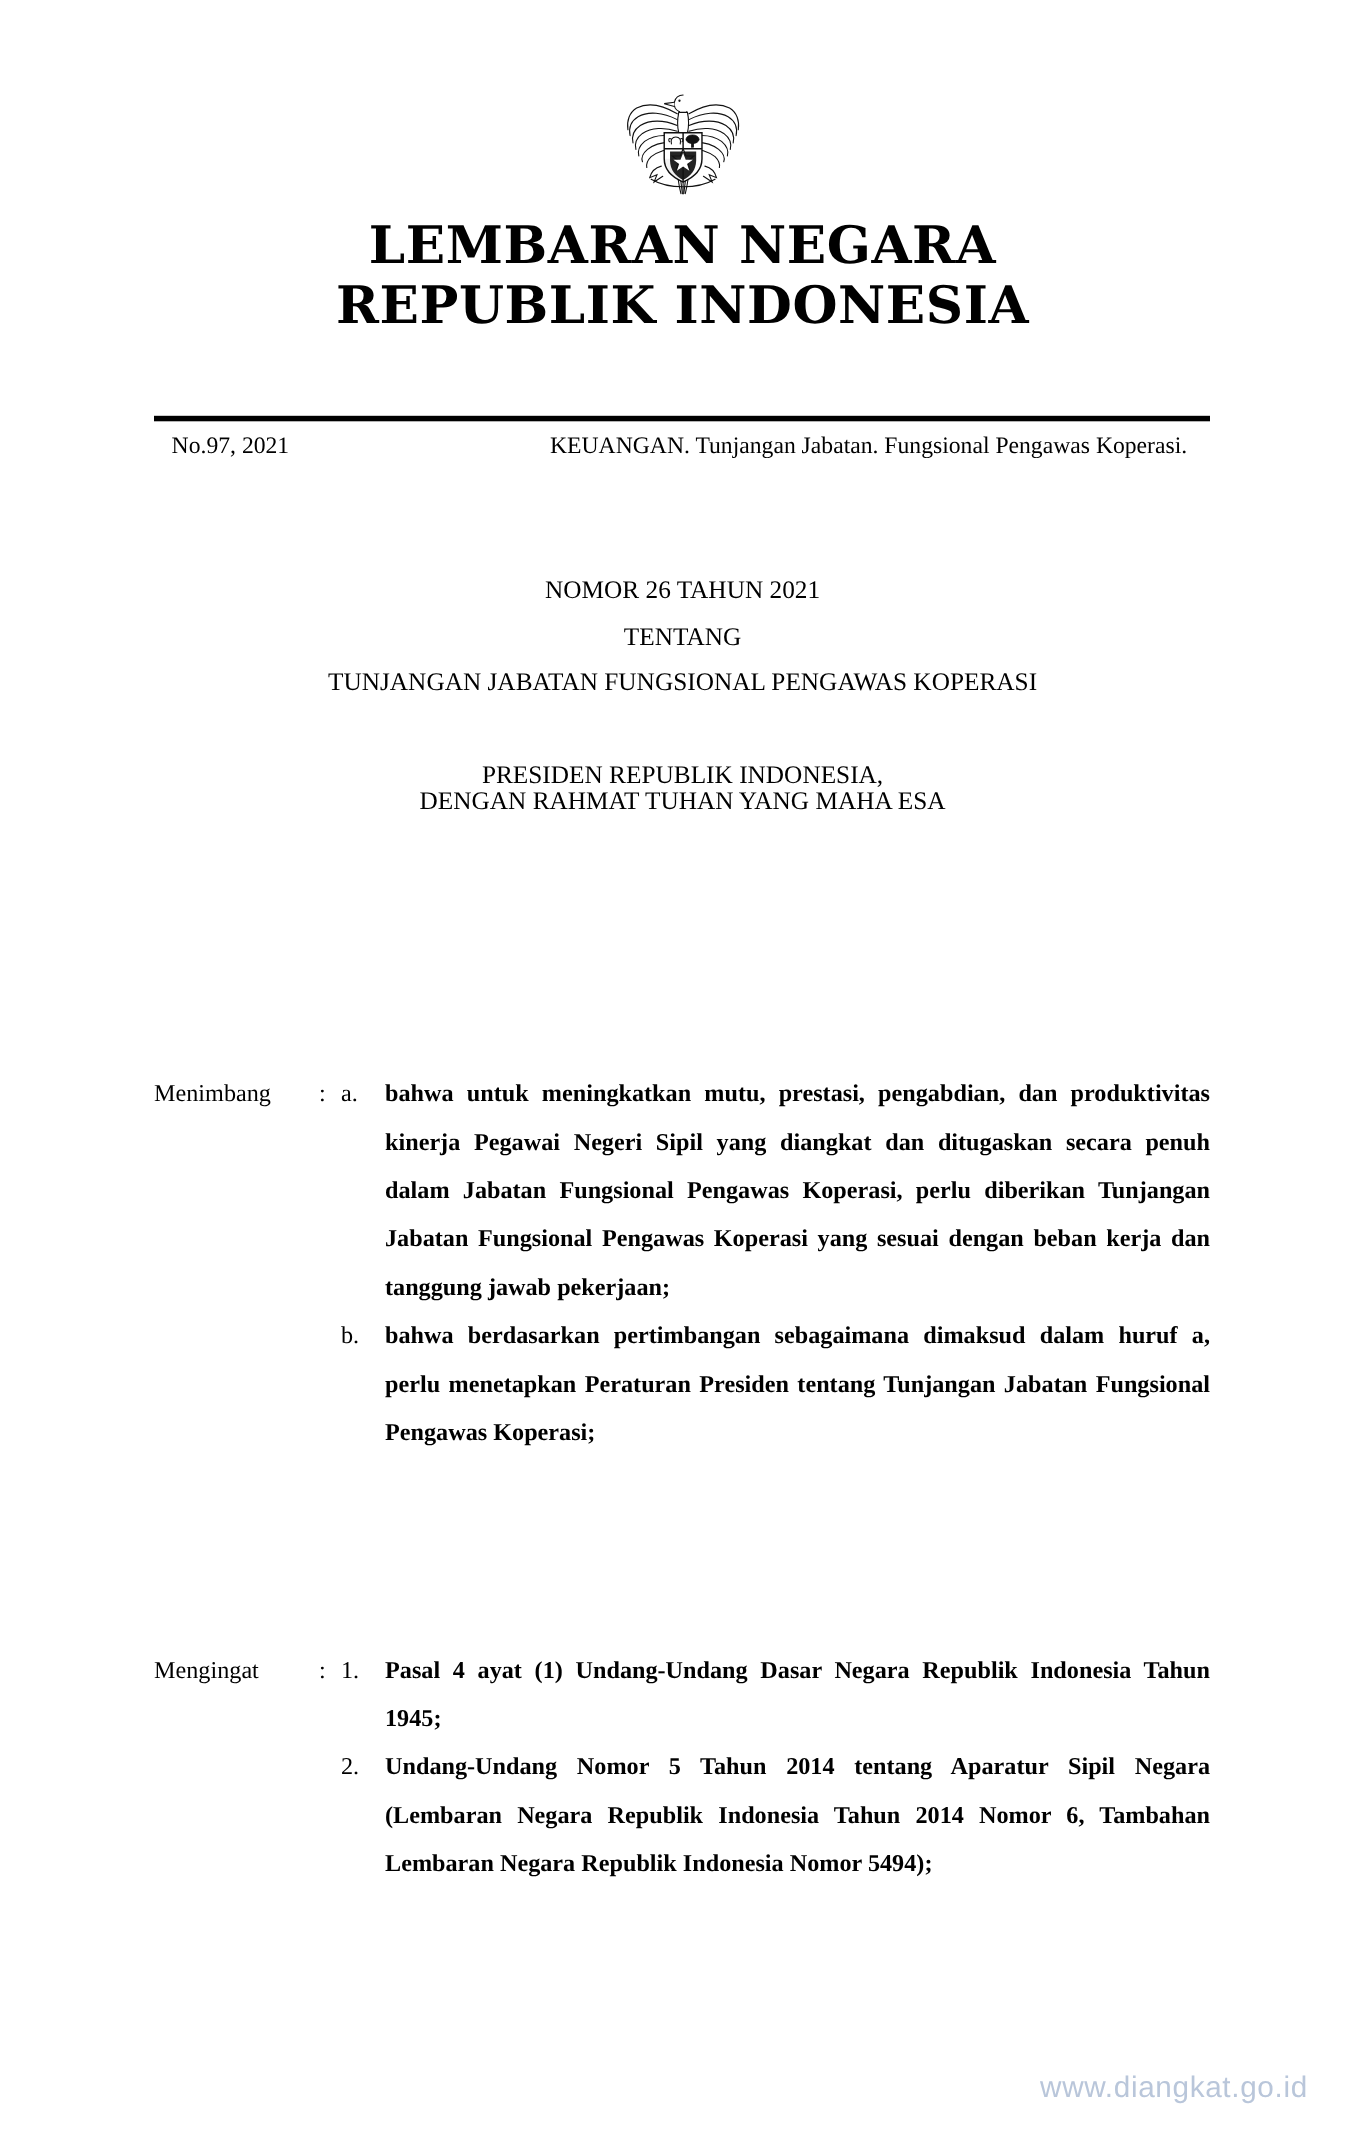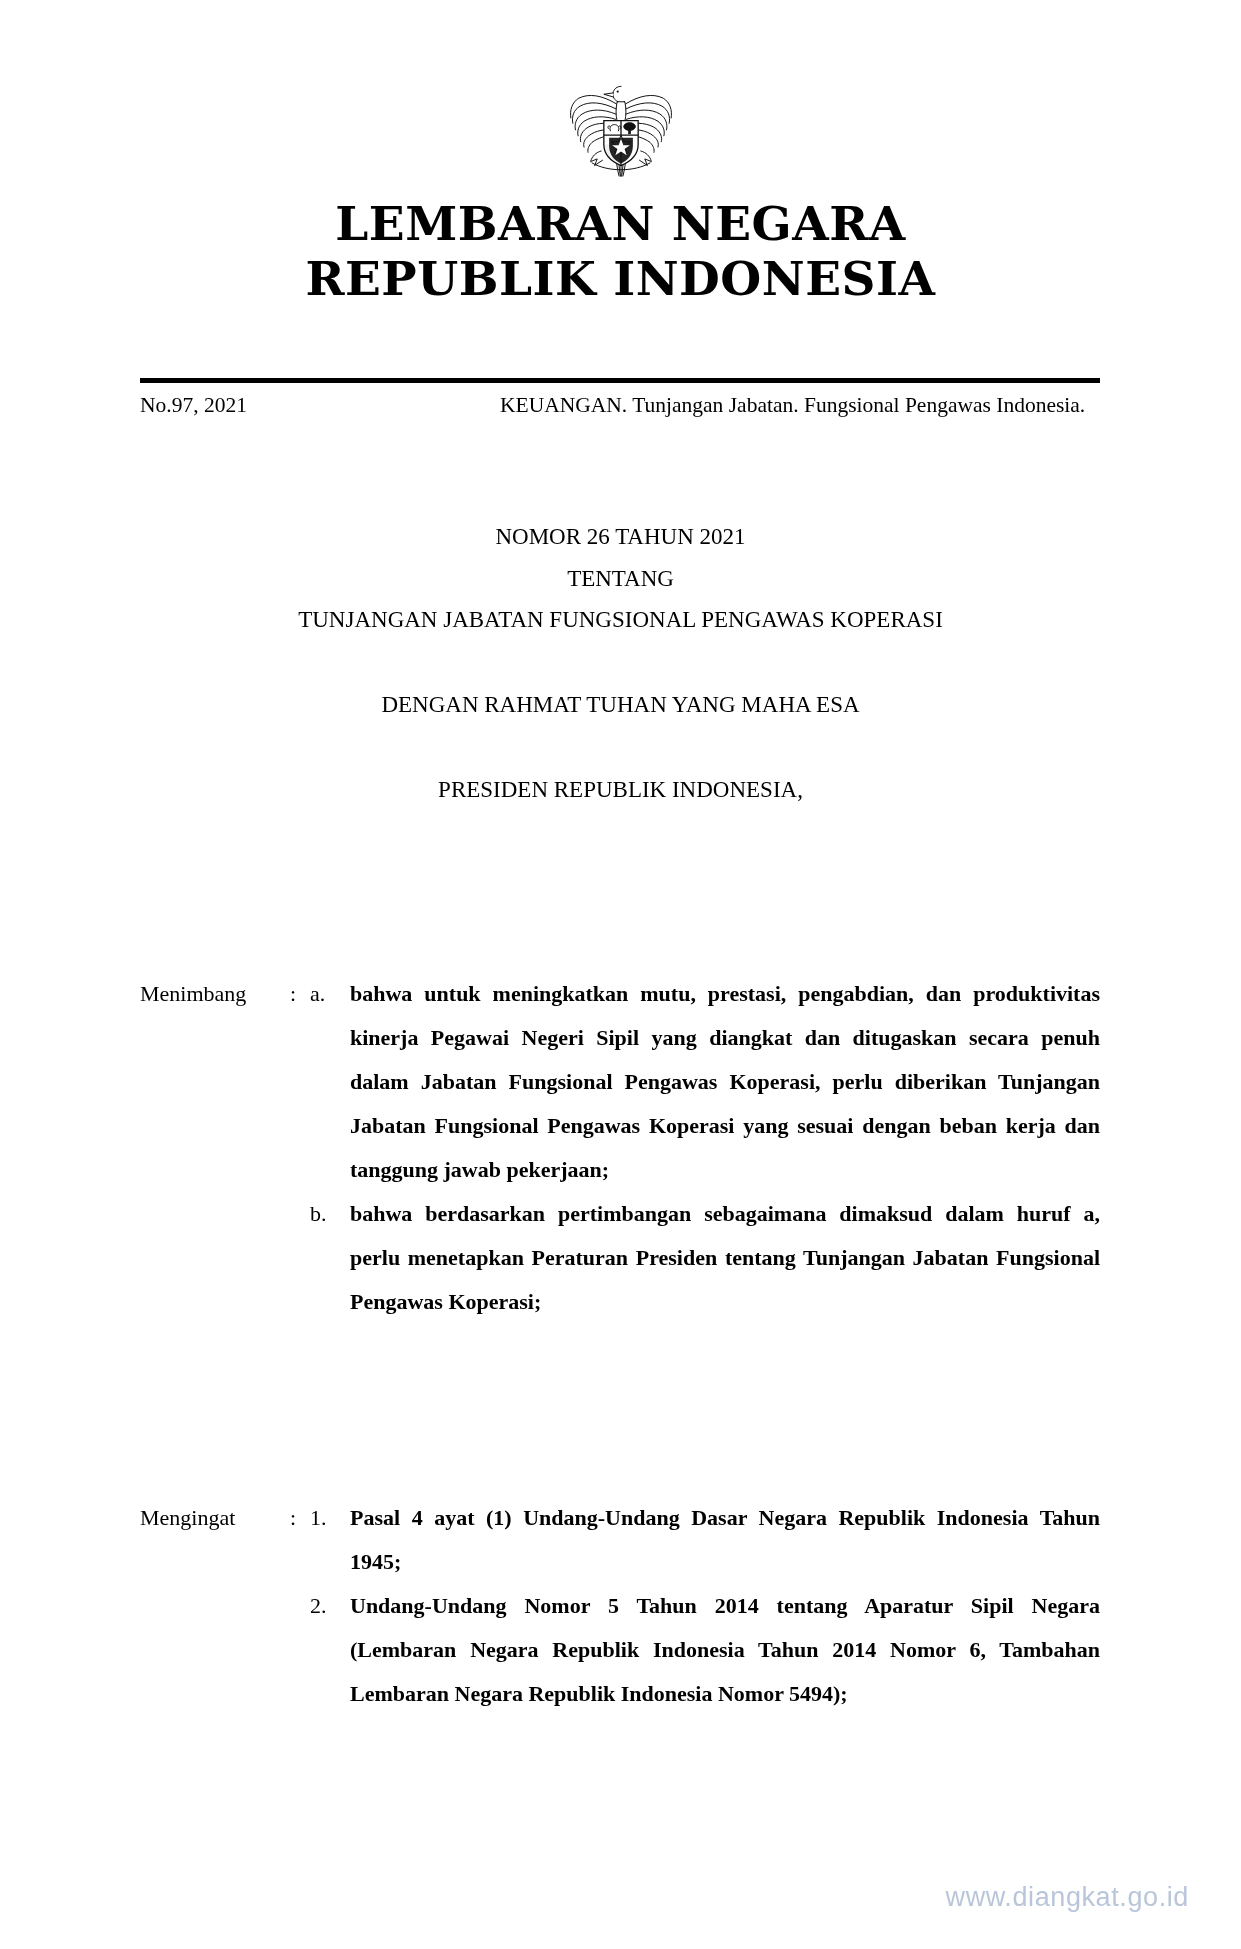--- a/index.html
+++ b/index.html
@@ -69,21 +69,21 @@
   .header-meta {
     position: absolute;
     left: 140px;
     top: 390px;
     width: 960px;
     font-size: 21.5px;
     line-height: 1.42;
   }
   .header-meta .hm-no {
     position: absolute;
-    left: 0;
+    left: 16px;
     top: 0;
     width: 260px;
     white-space: nowrap;
   }
   .header-meta .hm-subject {
     margin-left: 360px;
     width: 600px;
     text-align: justify;
     text-align-last: left;
   }
@@ -241,29 +241,29 @@
 
   <div class="masthead">
     <span class="line1">LEMBARAN NEGARA</span>
     <span class="line2">REPUBLIK INDONESIA</span>
   </div>
 
   <div class="header-rule"></div>
 
   <div class="header-meta">
     <div class="hm-no">No.97, 2021</div>
-    <div class="hm-subject">KEUANGAN. Tunjangan Jabatan. Fungsional Pengawas Indonesia.</div>
+    <div class="hm-subject">KEUANGAN. Tunjangan Jabatan. Fungsional Pengawas Koperasi.</div>
   </div>
 
   <div class="title-block">
     <span class="t-line tl-2">NOMOR 26 TAHUN 2021</span>
     <span class="t-line tl-3">TENTANG</span>
     <span class="t-line tl-4">TUNJANGAN JABATAN FUNGSIONAL PENGAWAS KOPERASI</span>
+    <span class="t-line tl-6">PRESIDEN REPUBLIK INDONESIA,</span>
     <span class="t-line tl-5">DENGAN RAHMAT TUHAN YANG MAHA ESA</span>
-    <span class="t-line tl-6">PRESIDEN REPUBLIK INDONESIA,</span>
   </div>
 
   <div class="body-block" id="menimbang-block">
     <div class="clause-row">
       <span class="clause-label">Menimbang</span>
       <span class="clause-colon">:</span>
       <span class="clause-marker">a.</span>
       <div class="clause-text">bahwa untuk meningkatkan mutu, prestasi, pengabdian, dan produktivitas kinerja Pegawai Negeri Sipil yang diangkat dan ditugaskan secara penuh dalam Jabatan Fungsional Pengawas Koperasi, perlu diberikan Tunjangan Jabatan Fungsional Pengawas Koperasi yang sesuai dengan beban kerja dan tanggung jawab pekerjaan;</div>
     </div>
     <div class="clause-row">

